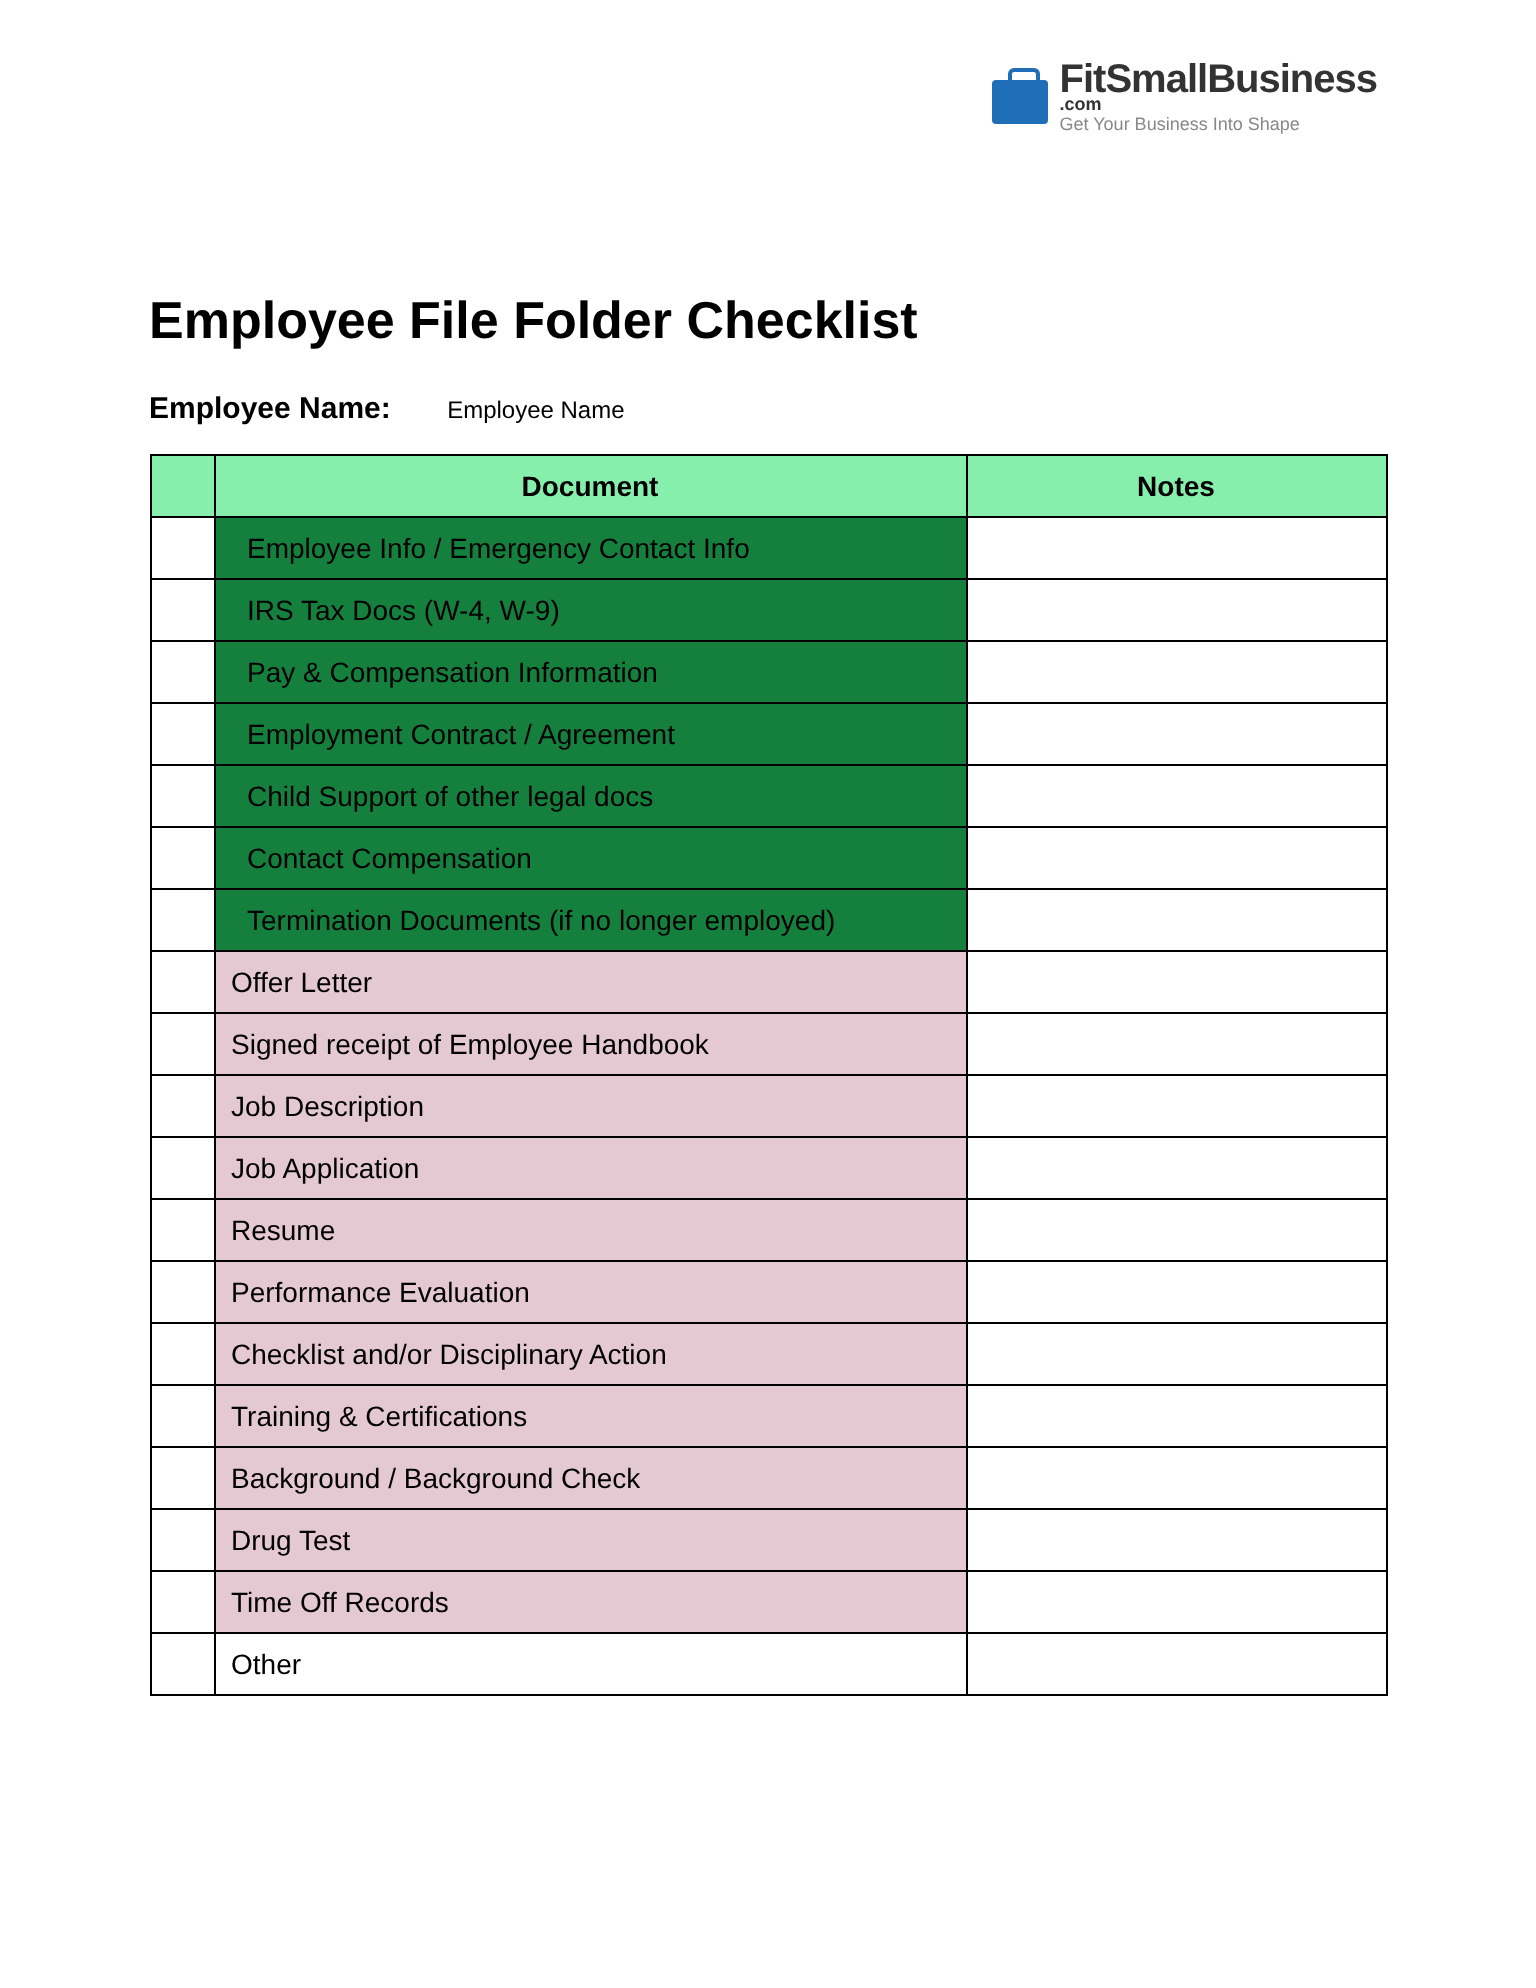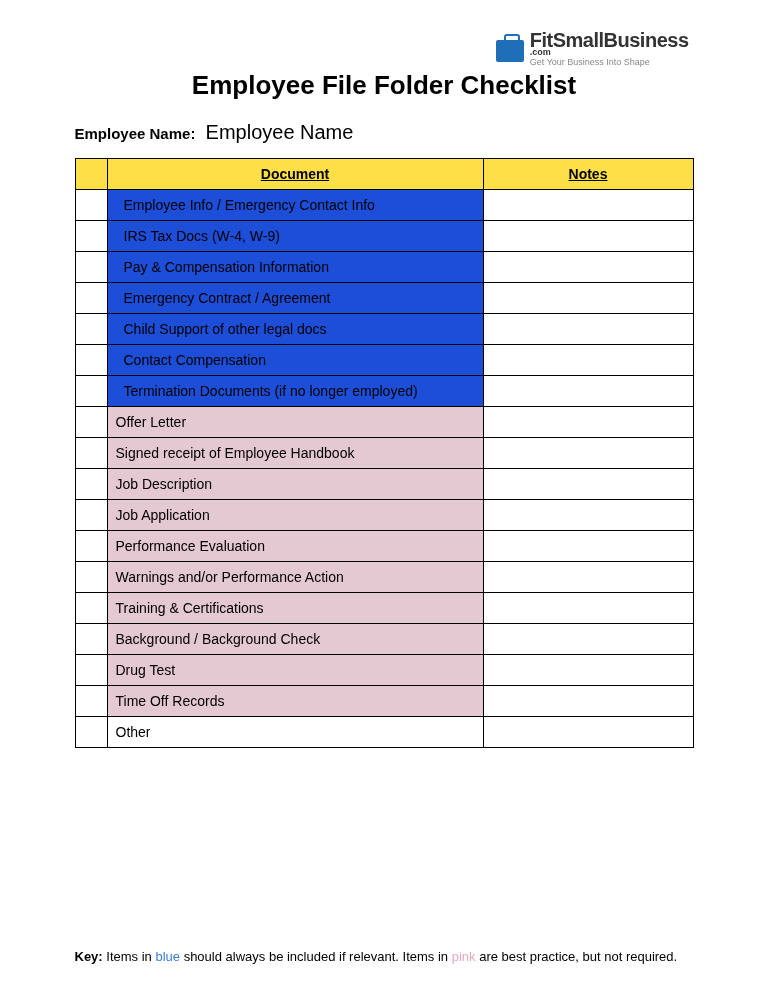--- a/index.html
+++ b/index.html
@@ -4,31 +4,31 @@
 <style>
   body{margin:0;background:#fff;font-family:Arial,Helvetica,sans-serif;}
   .page{width:729px;height:994px;margin:0 auto;position:relative;box-sizing:border-box;padding:30px 55px 0;}
   .logo{position:absolute;top:30px;right:60px;display:flex;align-items:center;gap:6px;}
   .briefcase{width:28px;height:22px;background:#1e6fb8;border-radius:2px;position:relative;margin-top:4px;}
   .briefcase::before{content:"";position:absolute;top:-6px;left:8px;width:12px;height:6px;border:2px solid #1e6fb8;border-bottom:none;border-radius:3px 3px 0 0;}
   .logoText{line-height:1;}
   .ltMain{font-weight:bold;font-size:20px;color:#333;letter-spacing:-.5px;}
   .ltCom{font-size:9px;font-weight:bold;color:#333;display:block;text-align:left;margin-top:-2px;}
   .ltTag{font-size:9px;color:#888;display:block;margin-top:1px;}
-  h1{text-align:center;font-size:26px;margin:40px 0 20px;font-weight:bold;}
+  h1{text-align:left;font-size:26px;margin:115px 0 20px;font-weight:bold;}
   .empName{margin:0 0 14px 0;font-size:15px;}
   .empName .lbl{font-weight:bold;}
-  .empName .val{font-weight:normal;margin-left:6px;font-size:20px;}
+  .empName .val{font-weight:normal;margin-left:24px;font-size:12px;}
   table{width:100%;border-collapse:collapse;}
   th,td{border:1px solid #000;padding:7px 8px;font-size:14px;text-align:left;}
-  th{text-align:center;font-weight:bold;background:#fde047;text-decoration:underline;}
+  th{text-align:center;font-weight:bold;background:#86efac;}
   col.check{width:32px;}
   col.doc{width:auto;}
   col.notes{width:210px;}
-  .blue{background:#1d4ed8;padding-left:16px;}
+  .blue{background:#15803d;padding-left:16px;}
   .pink{background:#e4c8d2;}
   .footnote{position:absolute;bottom:30px;left:55px;right:55px;font-size:13px;}
   .footnote b{font-weight:bold;}
   .fBlue{color:#3b7dd8;}
   .fPink{color:#e6a8bd;}
 </style>
 </head>
 <body>
 
 <div class="page">
@@ -71,21 +71,21 @@
           <td class="blue">IRS Tax Docs (W-4, W-9)</td>
           <td></td>
         </tr>
         <tr>
           <td></td>
           <td class="blue">Pay &amp; Compensation Information</td>
           <td></td>
         </tr>
         <tr>
           <td></td>
-          <td class="blue">Emergency Contract / Agreement</td>
+          <td class="blue">Employment Contract / Agreement</td>
           <td></td>
         </tr>
         <tr>
           <td></td>
           <td class="blue">Child Support of other legal docs</td>
           <td></td>
         </tr>
         <tr>
           <td></td>
           <td class="blue">Contact Compensation</td>
@@ -111,26 +111,31 @@
           <td class="pink">Job Description</td>
           <td></td>
         </tr>
         <tr>
           <td></td>
           <td class="pink">Job Application</td>
           <td></td>
         </tr>
         <tr>
           <td></td>
+          <td class="pink">Resume</td>
+          <td></td>
+        </tr>
+        <tr>
+          <td></td>
           <td class="pink">Performance Evaluation</td>
           <td></td>
         </tr>
         <tr>
           <td></td>
-          <td class="pink">Warnings and/or Performance Action</td>
+          <td class="pink">Checklist and/or Disciplinary Action</td>
           <td></td>
         </tr>
         <tr>
           <td></td>
           <td class="pink">Training &amp; Certifications</td>
           <td></td>
         </tr>
         <tr>
           <td></td>
           <td class="pink">Background / Background Check</td>
@@ -147,16 +152,13 @@
           <td></td>
         </tr>
         <tr>
           <td></td>
           <td class="">Other</td>
           <td></td>
         </tr>
       </tbody>
   </table>
 
-  <div class="footnote">
-    <b>Key:</b><span> Items in </span><span class="fBlue">blue</span><span> should always be included if relevant. Items in </span><span class="fPink">pink</span><span> are best practice, but not required.</span>
-  </div>
 </div>
 
 </body></html>

